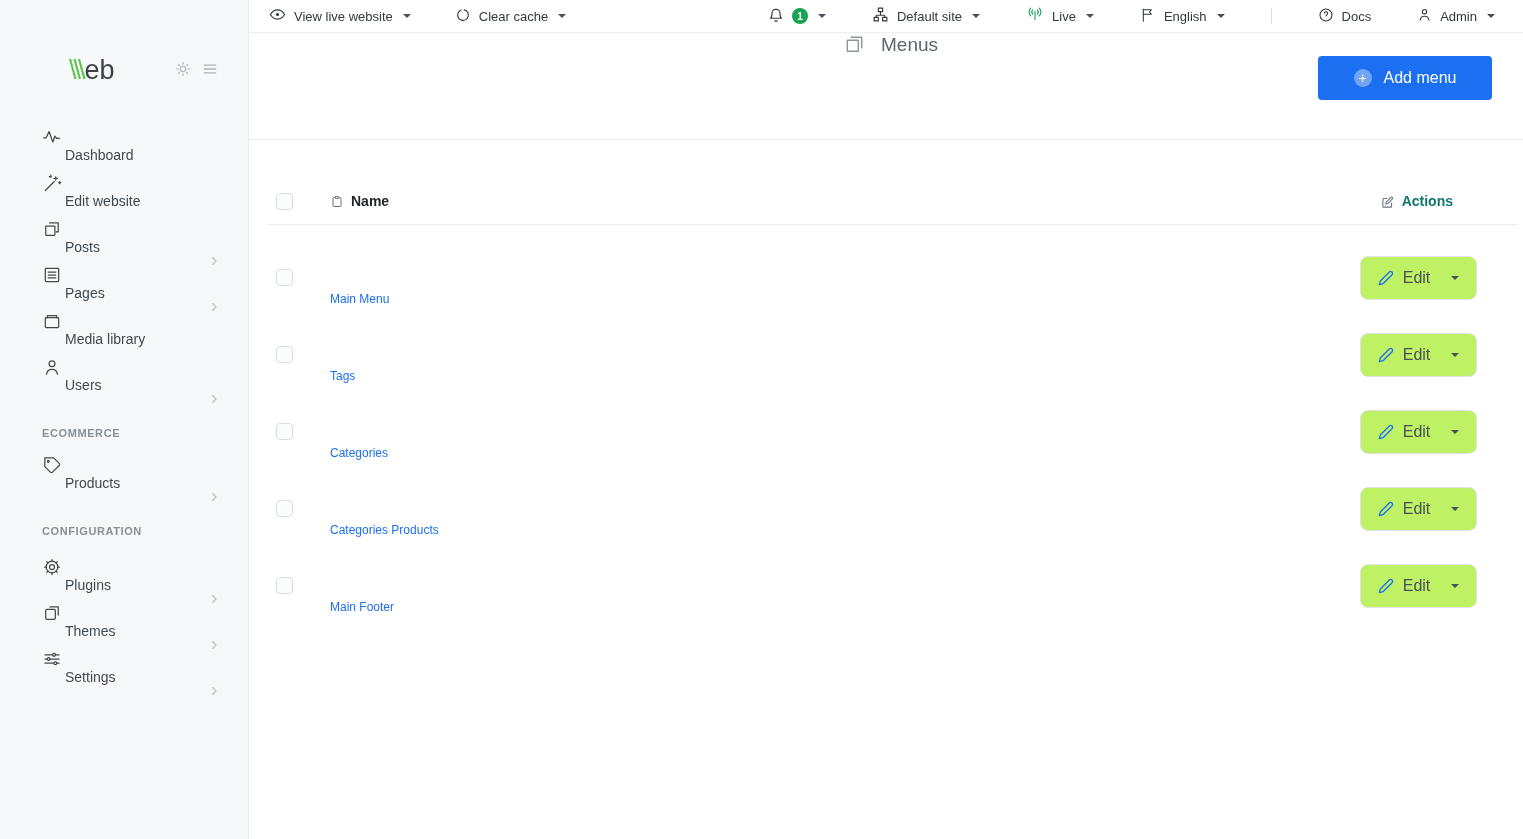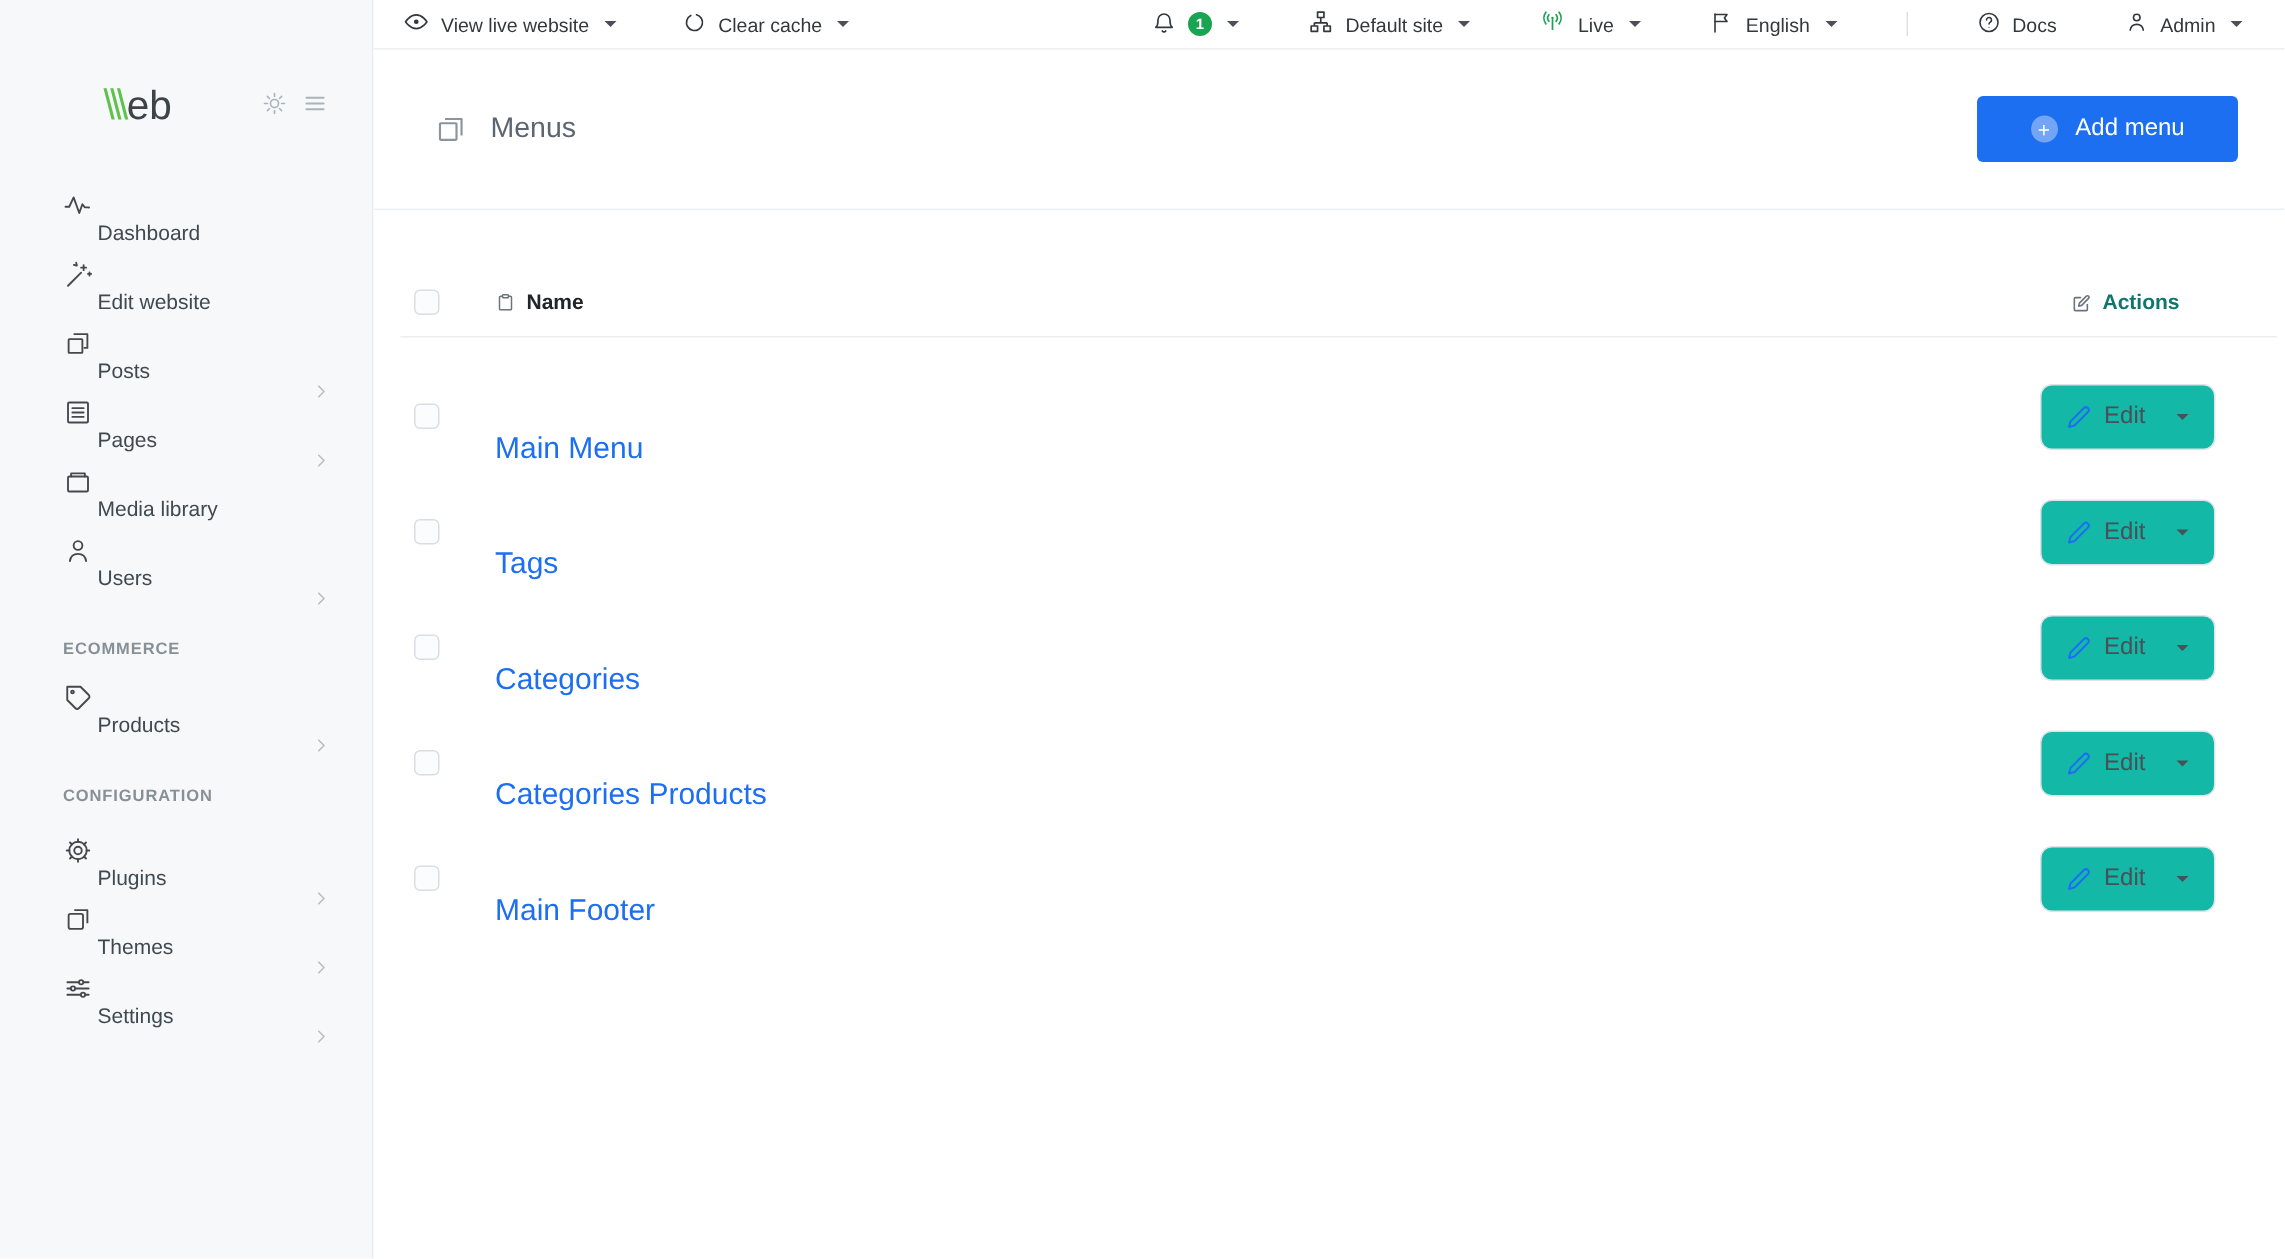--- a/index.html
+++ b/index.html
@@ -37,42 +37,42 @@
   .tb-right { margin-left:auto; display:flex; align-items:center; gap:46px; }
   .caret { width:0; height:0; border-left:4px solid transparent; border-right:4px solid transparent;
     border-top:4px solid #495057; margin-left:2px; }
   .tb-divider { width:1px; height:16px; background:#dde1e5; }
   .badge { min-width:16px; height:16px; border-radius:50%; background:#18a452; color:#fff;
     font-size:10px; font-weight:700; display:flex; align-items:center; justify-content:center; padding:0 2px; }
   .green { color:#18a452; }
 
   
   .page-header { height:107px; min-height:107px; border-bottom:1px solid #eceff2;
-    display:flex; align-items:center; padding:0 31px 0 40px; }
+    display:flex; align-items:center; padding:0 31px 0 40px;flex-direction:column; }
   .ph-title { display:flex; align-items:center; gap:15px; color:#5b6670; font-size:19px; }
   .ph-title .ph-icon { color:#8c949c; display:flex; }
   .btn-primary { margin-left:auto; width:174px; height:44px; background:#1d6ff2; color:#fff;
     border:none; border-radius:4px; font-size:16px; font-family:inherit; cursor:pointer;
     display:flex; align-items:center; justify-content:center; gap:12px; }
   .plus-circle { width:18px; height:18px; border-radius:50%; background:rgba(255,255,255,.38);
     display:flex; align-items:center; justify-content:center; font-size:14px; line-height:1; color:#fff; }
 
   
   .table-wrap { padding:38px 5px 0 18px; }
   .thead { height:47px; display:flex; align-items:center; border-bottom:1px solid #ebedf0; padding-left:9px; }
   .th-name { display:flex; align-items:center; margin-left:38px; gap:8px; font-size:14px; font-weight:700; color:#212529; }
   .th-name .th-icon, .th-actions .th-icon { color:#6c757d; display:flex; }
   .th-actions { margin-left:auto; padding-right:65px; display:flex; align-items:flex-end; gap:8px;
     font-size:14px; font-weight:700; color:#0f766e; }
   .tbody { padding-top:14px; }
   .trow { height:77px; display:flex; align-items:center; padding-left:9px; }
   .checkbox { width:17px; height:17px; border:1px solid #d9dee3; border-radius:4px; background:#fbfcfd; cursor:pointer; }
-  .row-link { margin-left:37px; color:#1d6ff2; font-size:20px; text-decoration:none; cursor:pointer;margin-top:43px; }
+  .row-link { margin-left:37px; color:#1d6ff2; font-size:12px; text-decoration:none; cursor:pointer;margin-top:43px; }
   .row-actions { margin-left:auto; padding-right:41px; }
-  .btn-edit { width:117px; height:44px; background:#14b8a6; border:1px solid #dfe3e8; border-radius:8px;
+  .btn-edit { width:117px; height:44px; background:#bef264; border:1px solid #dfe3e8; border-radius:8px;
     display:flex; align-items:center; justify-content:center; gap:9px; cursor:pointer; font-family:inherit; }
   .btn-edit .edit-label { font-size:16px; color:#495057; }
   .btn-edit .pencil { color:#1d6ff2; display:flex; }
   .btn-edit .caret { margin-left:12px; border-top-color:#495057; }
 
   svg { flex:none; }
 </style>
 </head>
 <body>
 

